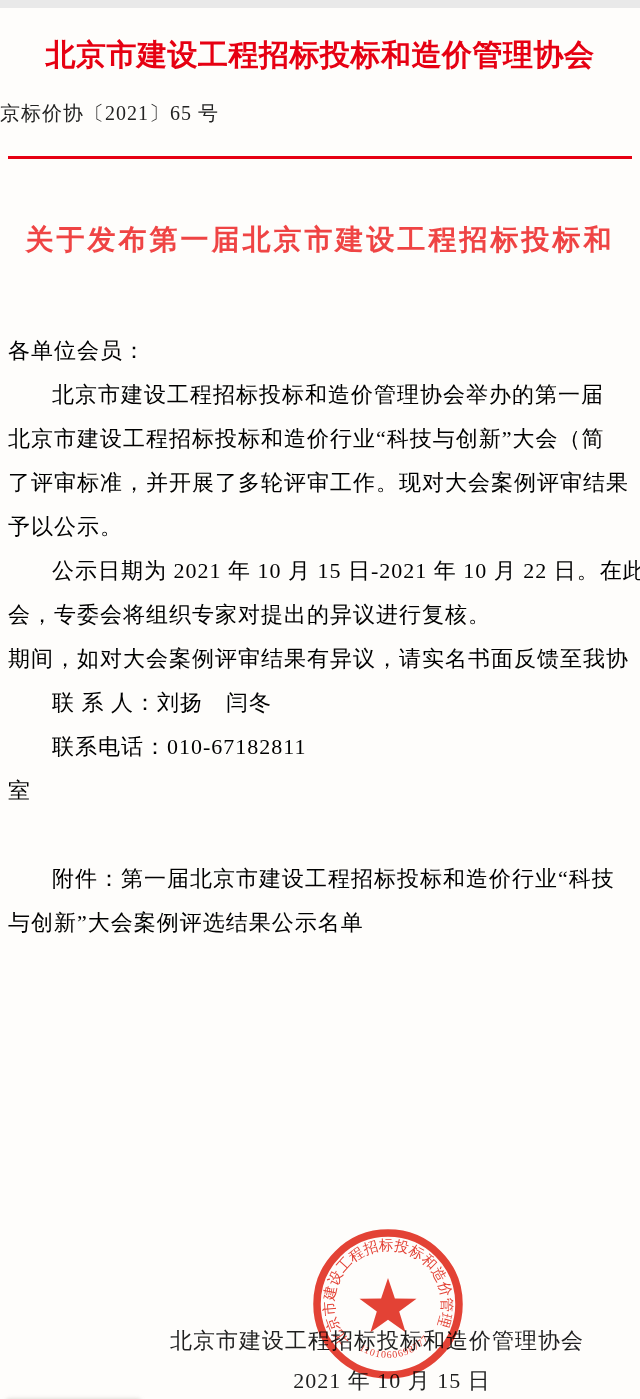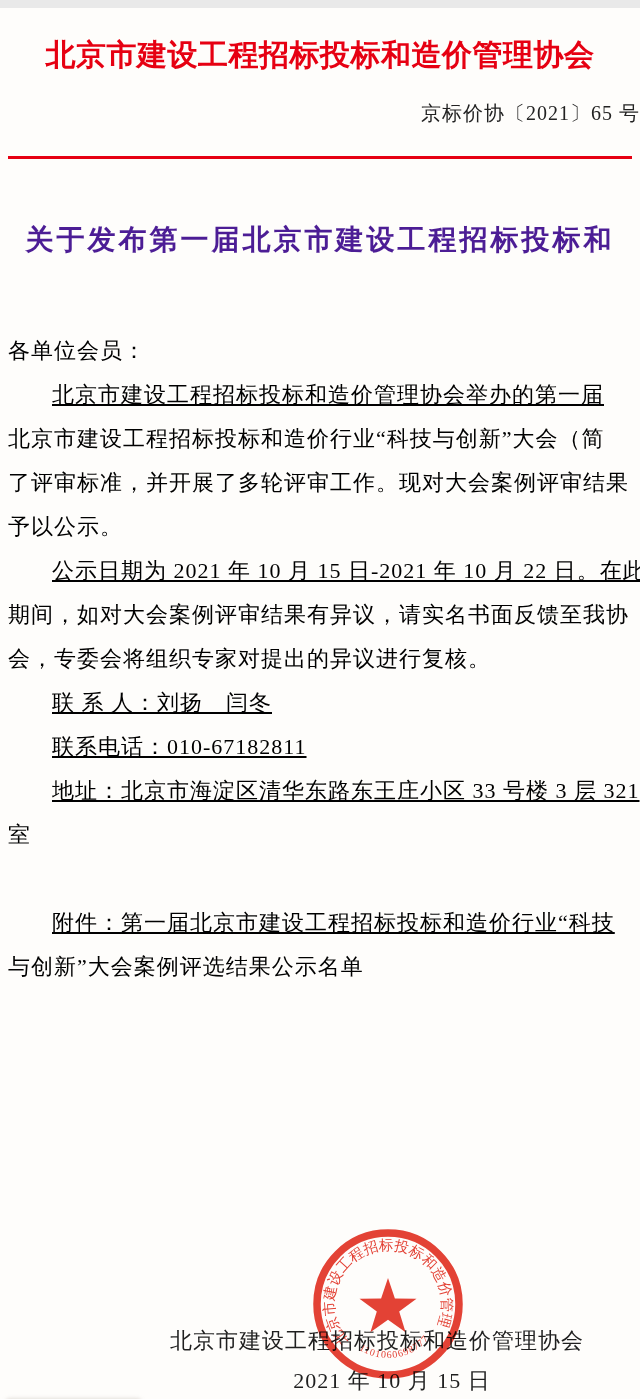--- a/index.html
+++ b/index.html
@@ -18,51 +18,51 @@
     text-align: center;
     font-size: 30px;
     font-weight: bold;
     letter-spacing: 0.5px;
     color: #e60012;
     font-family: "Liberation Serif", serif;
     white-space: nowrap;
   }
   .doc-no {
     margin-top: 24px;
-    text-align: right;
+    text-align: left;
     font-size: 20px;
     letter-spacing: 1px;
     color: #222;
   }
   .red-rule {
     margin: 29px 8px 0 8px;
     height: 3px;
     background: #e60012;
   }
   .doc-title {
     margin-top: 53px;
     text-align: center;
     font-family: "Liberation Sans", sans-serif;
     font-weight: 700;
     font-size: 28px;
     letter-spacing: 3px;
-    color: #4c1d95;
+    color: #ef4444;
   }
   .doc-title .t-line { line-height: 55px; }
   .body-block {
     margin-top: 62px;
     padding: 0 8px;
     font-size: 22px;
     letter-spacing: 1px;
     line-height: 44px;
     color: #000000;
     text-align: left;
   }
   .bline { white-space: nowrap; }
-  .ind { text-indent: 2em; text-decoration: underline; }
+  .ind { text-indent: 2em; }
   .spacer { height: 44px; }
   .sig-org {
     position: absolute;
     left: 0; right: 0;
     top: 1318px;
     text-align: center;
     font-size: 22px;
     letter-spacing: 1px;
     transform: translateX(57px);
     white-space: nowrap;
@@ -116,25 +116,24 @@
     <div class="t-line">关于发布第一届北京市建设工程招标投标和</div>
   </div>
 
   <div class="body-block">
     <div class="bline">各单位会员：</div>
     <div class="bline ind">北京市建设工程招标投标和造价管理协会举办的第一届</div>
     <div class="bline">北京市建设工程招标投标和造价行业“科技与创新”大会（简</div>
     <div class="bline">了评审标准，并开展了多轮评审工作。现对大会案例评审结果</div>
     <div class="bline">予以公示。</div>
     <div class="bline ind">公示日期为 2021 年 10 月 15 日-2021 年 10 月 22 日。在此</div>
+    <div class="bline">会，专委会将组织专家对提出的异议进行复核。</div>
     <div class="bline">期间，如对大会案例评审结果有异议，请实名书面反馈至我协</div>
-    <div class="bline">会，专委会将组织专家对提出的异议进行复核。</div>
     <div class="bline ind">联 系 人：刘扬　闫冬</div>
     <div class="bline ind">联系电话：010-67182811</div>
-    <div class="bline ind">地址：北京市海淀区清华东路东王庄小区 33 号楼 3 层 321</div>
     <div class="bline">室</div>
     <div class="spacer"></div>
     <div class="bline ind">附件：第一届北京市建设工程招标投标和造价行业“科技</div>
     <div class="bline">与创新”大会案例评选结果公示名单</div>
   </div>
 
   <div class="sig-org">北京市建设工程招标投标和造价管理协会</div>
   <div class="sig-date">2021 年 10 月 15 日</div>
 
   <svg class="seal" viewBox="0 0 160 160" aria-hidden="true">

